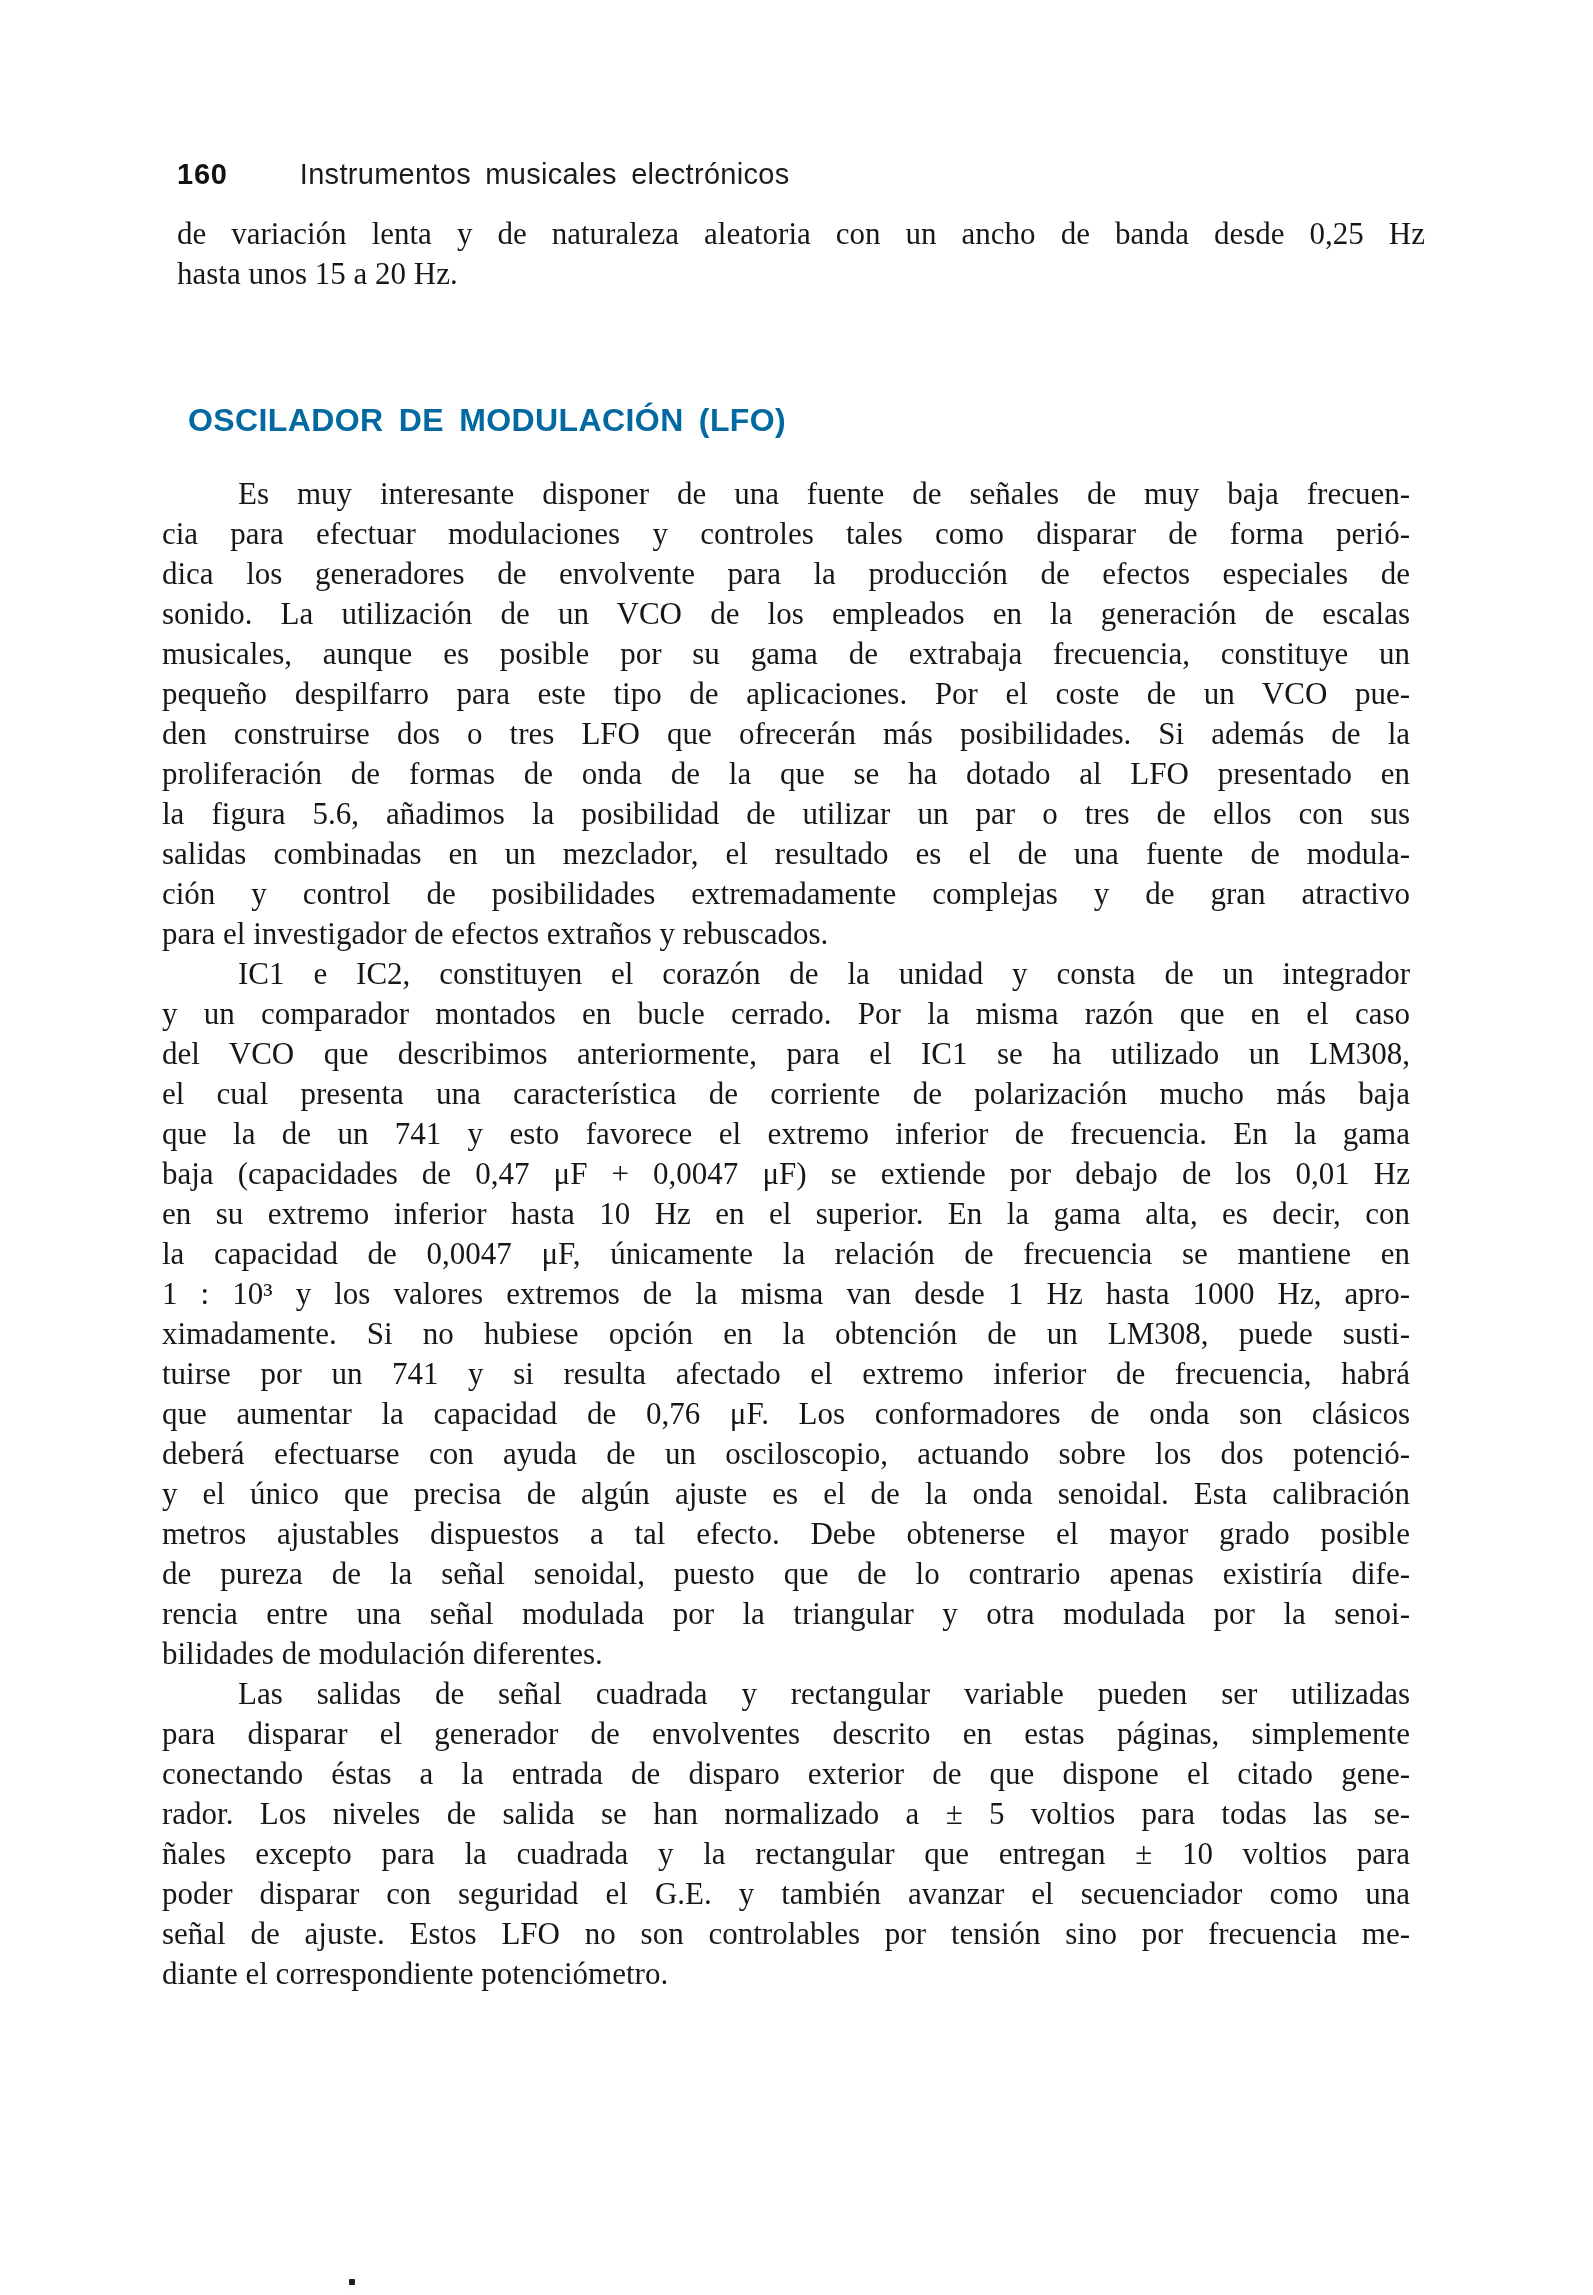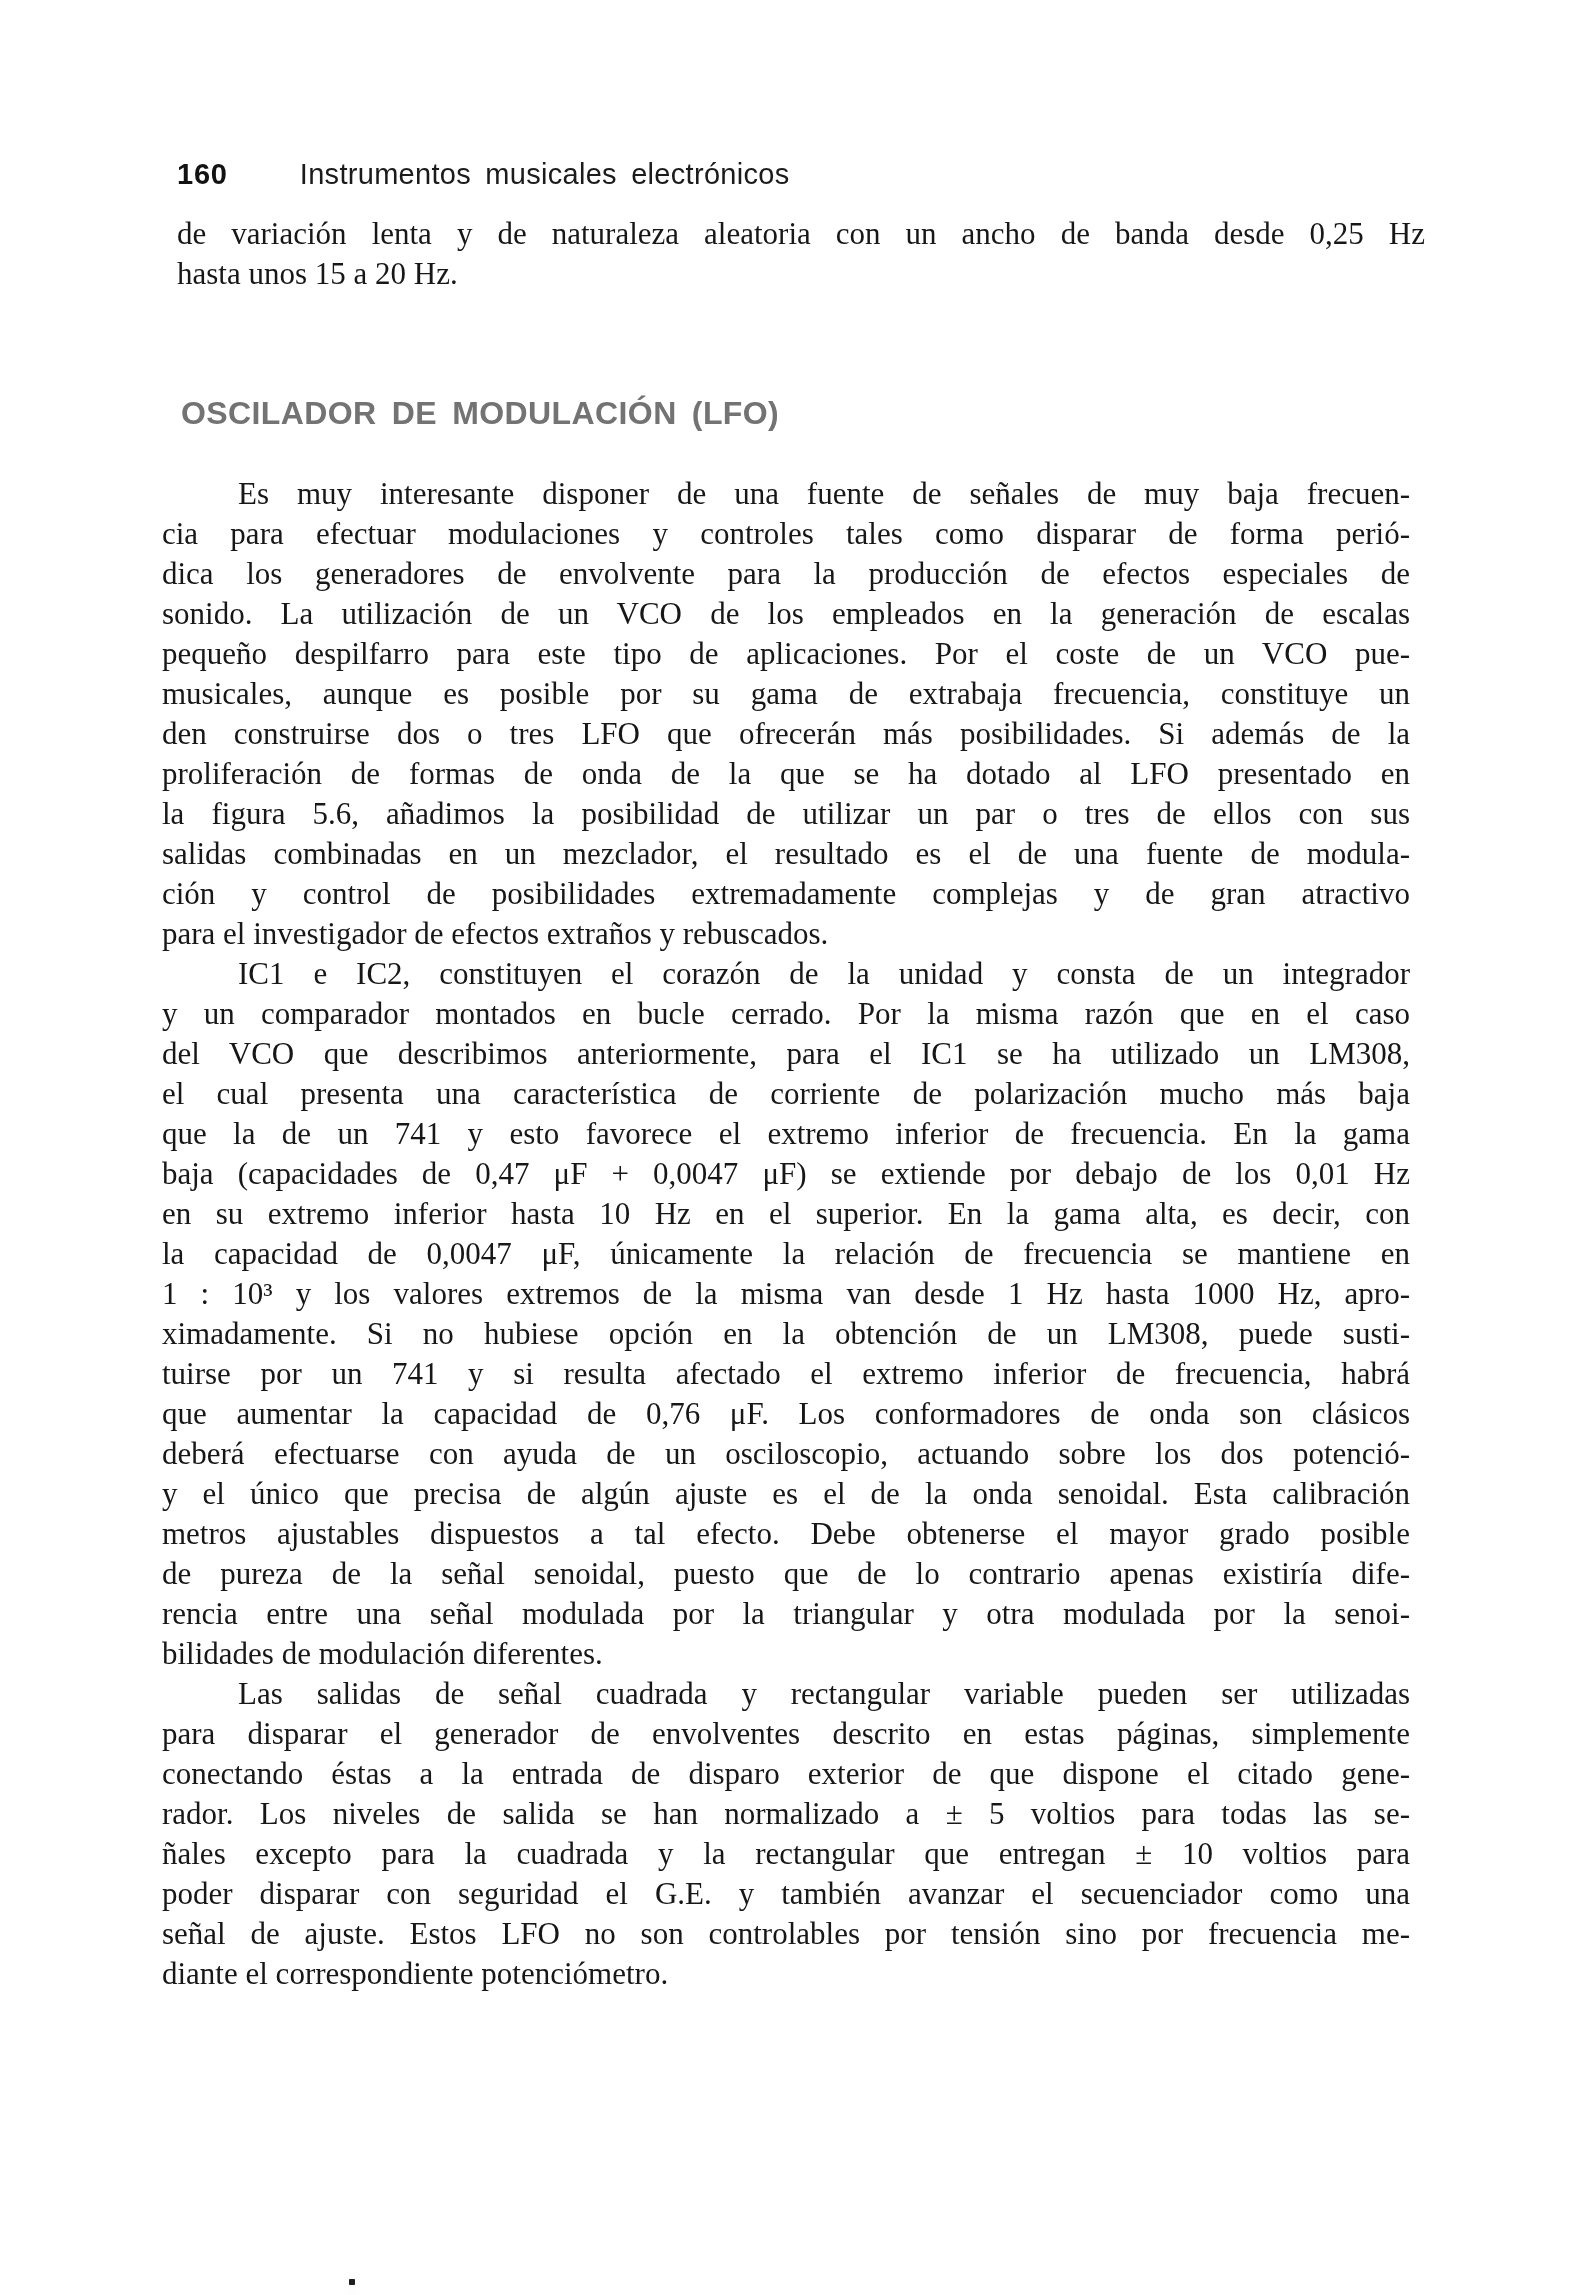--- a/index.html
+++ b/index.html
@@ -41,27 +41,27 @@
   .intro {
     position: absolute;
     top: 214px;
     left: 177px;
     width: 1248px;
   }
   .section-heading {
     position: absolute;
     top: 391px;
     left: 177px;
-    margin: 4px;
+    margin: 11px;
     font-family: "Liberation Sans", sans-serif;
     font-size: 32px;
     font-weight: 700;
     letter-spacing: 0.4px;
     word-spacing: 5.9px;
-    color: #737373;
+    color: #0369a1;
   }
   .body-text {
     position: absolute;
     top: 474px;
     left: 162px;
     width: 1248px;
   }
   .line {
     font-family: "Liberation Serif", "DejaVu Serif", serif;
     font-size: 31px;
@@ -106,22 +106,22 @@
     </div>
 
   <h2 class="section-heading">OSCILADOR DE MODULACIÓN (LFO)</h2>
 
   <div class="body-text">
       <div class="paragraph">
         <div class="line">Es muy interesante disponer de una fuente de señales de muy baja frecuen-</div>
         <div class="line">cia para efectuar modulaciones y controles tales como disparar de forma perió-</div>
         <div class="line">dica los generadores de envolvente para la producción de efectos especiales de</div>
         <div class="line">sonido. La utilización de un VCO de los empleados en la generación de escalas</div>
+        <div class="line">musicales, aunque es posible por su gama de extrabaja frecuencia, constituye un</div>
         <div class="line">pequeño despilfarro para este tipo de aplicaciones. Por el coste de un VCO pue-</div>
-        <div class="line">musicales, aunque es posible por su gama de extrabaja frecuencia, constituye un</div>
         <div class="line">den construirse dos o tres LFO que ofrecerán más posibilidades. Si además de la</div>
         <div class="line">proliferación de formas de onda de la que se ha dotado al LFO presentado en</div>
         <div class="line">la figura 5.6, añadimos la posibilidad de utilizar un par o tres de ellos con sus</div>
         <div class="line">salidas combinadas en un mezclador, el resultado es el de una fuente de modula-</div>
         <div class="line">ción y control de posibilidades extremadamente complejas y de gran atractivo</div>
         <div class="line">para el investigador de efectos extraños y rebuscados.</div>
       </div>
       <div class="paragraph">
         <div class="line">IC1 e IC2, constituyen el corazón de la unidad y consta de un integrador</div>
         <div class="line">y un comparador montados en bucle cerrado. Por la misma razón que en el caso</div>

